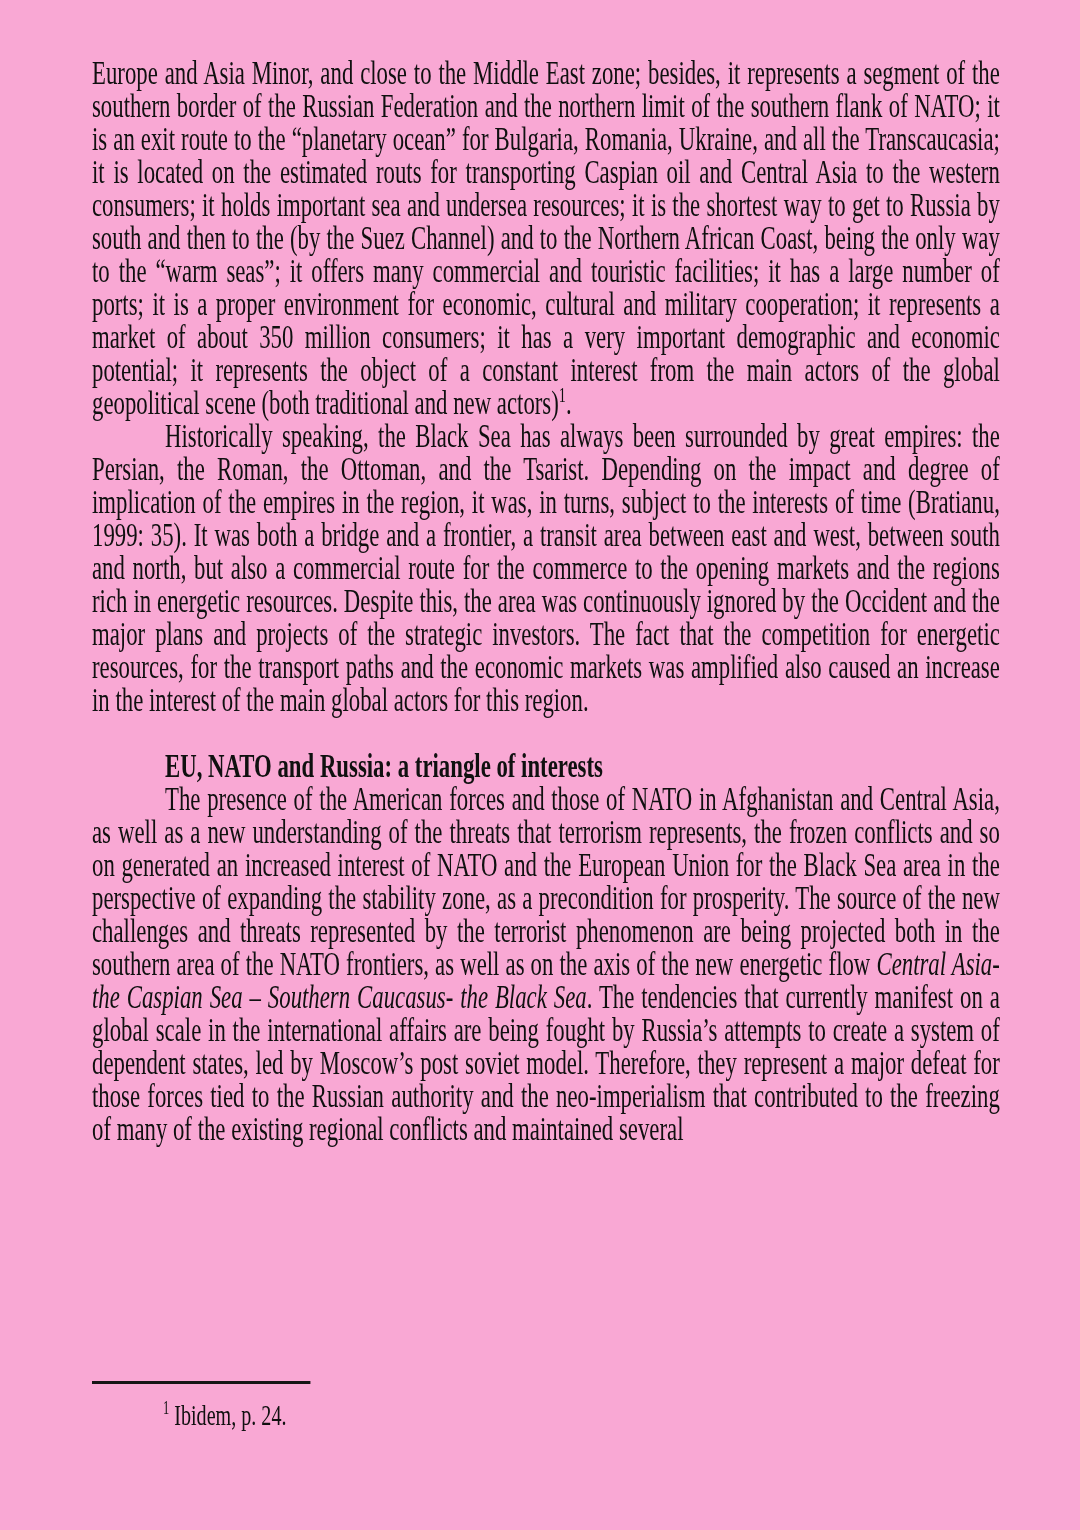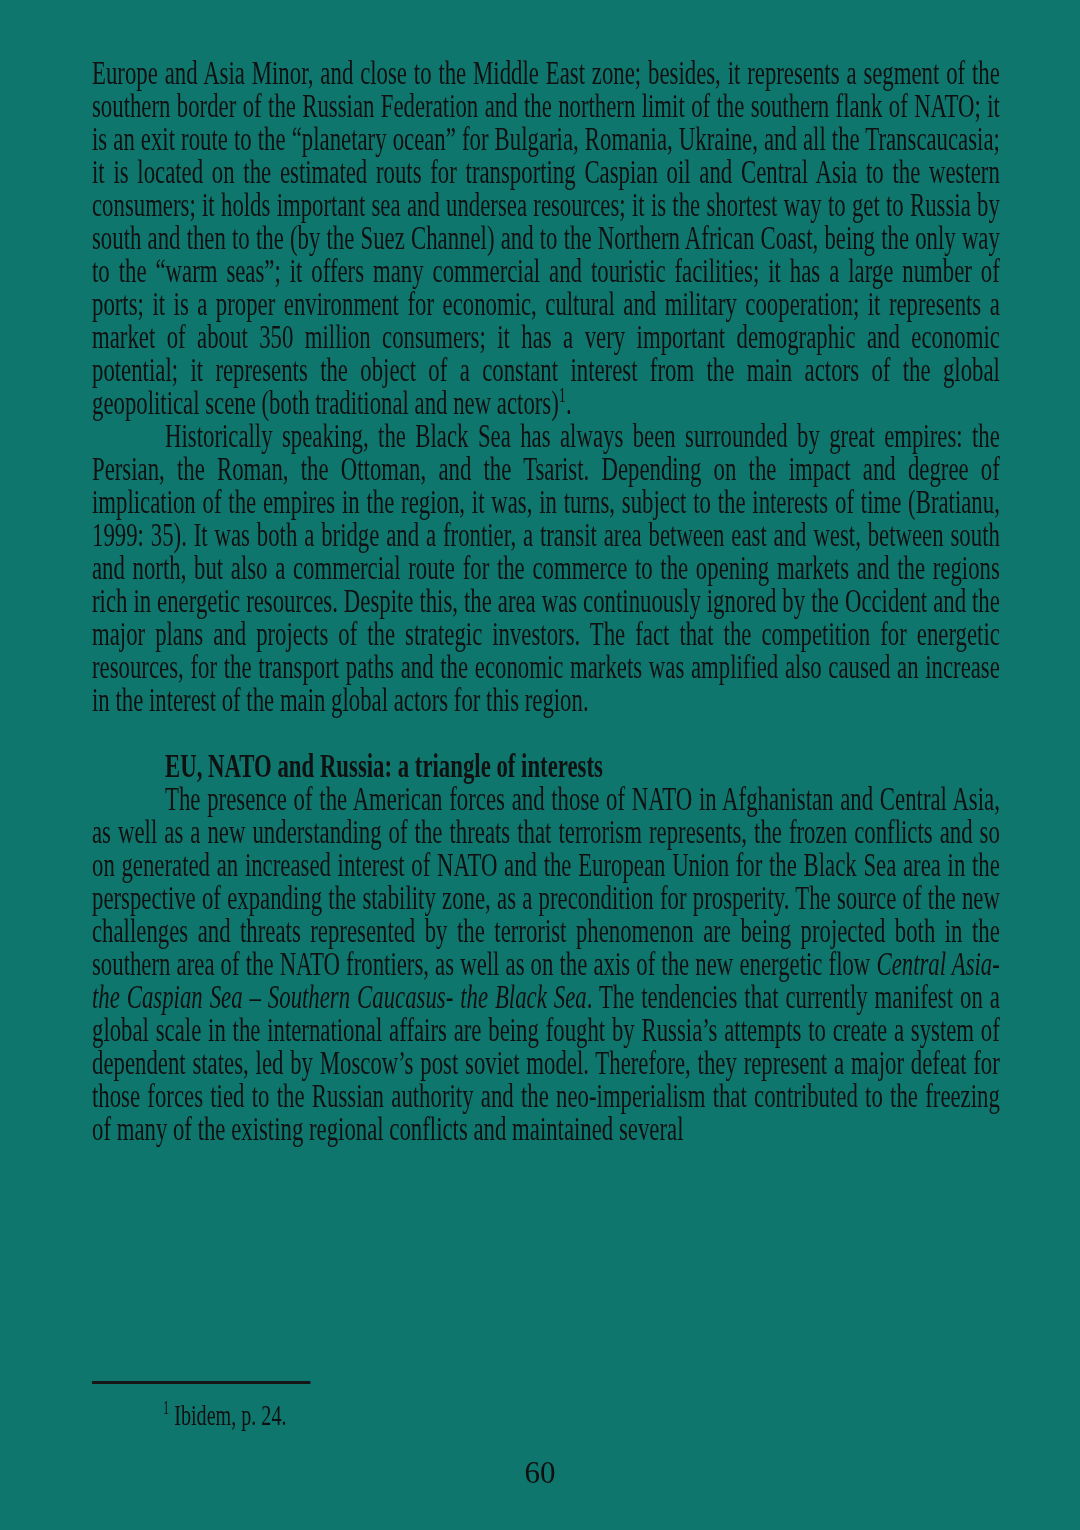--- a/index.html
+++ b/index.html
@@ -4,21 +4,21 @@
 <style>
   html, body {
     margin: 0;
     padding: 0;
     background: #ffffff;
   }
   .page {
     position: relative;
     width: 1080px;
     height: 1530px;
-    background: #0f766e;
+    background: #f9a8d4;
     color: #101010;
     font-family: "Liberation Serif", "DejaVu Serif", serif;
     overflow: hidden;
   }
   
   .body-text {
     position: absolute;
     left: 92px;
     top: 56px;
     width: 1355px;
@@ -98,15 +98,14 @@
 
     <p class="para indent"><span>The presence of the American forces and those of NATO in Afghanistan and Central Asia, as well as a new understanding of the threats that terrorism represents, the frozen conflicts and so on generated an increased interest of NATO and the European Union for the Black Sea area in the perspective of expanding the stability zone, as a precondition for prosperity. The source of the new challenges and threats represented by the terrorist phenomenon are being projected both in the southern area of the NATO frontiers, as well as on the axis of the new energetic flow </span><em class="italic-run">Central Asia- the Caspian Sea – Southern Caucasus- the Black Sea</em><span>. The tendencies that currently manifest on a global scale in the international affairs are being fought by Russia’s attempts to create a system of dependent states, led by Moscow’s post soviet model.  Therefore, they represent a major defeat for those forces tied to the Russian authority and the neo-imperialism that contributed to the freezing of many of the existing regional conflicts and maintained several</span></p>
 
   </div>
 
   <div class="footnote-area">
     <div class="footnote-rule"></div>
     <p class="footnote"><sup class="fnref">1</sup> <span>Ibidem, p. 24.</span></p>
   </div>
 
-  <div class="page-number">60</div>
 
 </div>
 
 </body></html>

